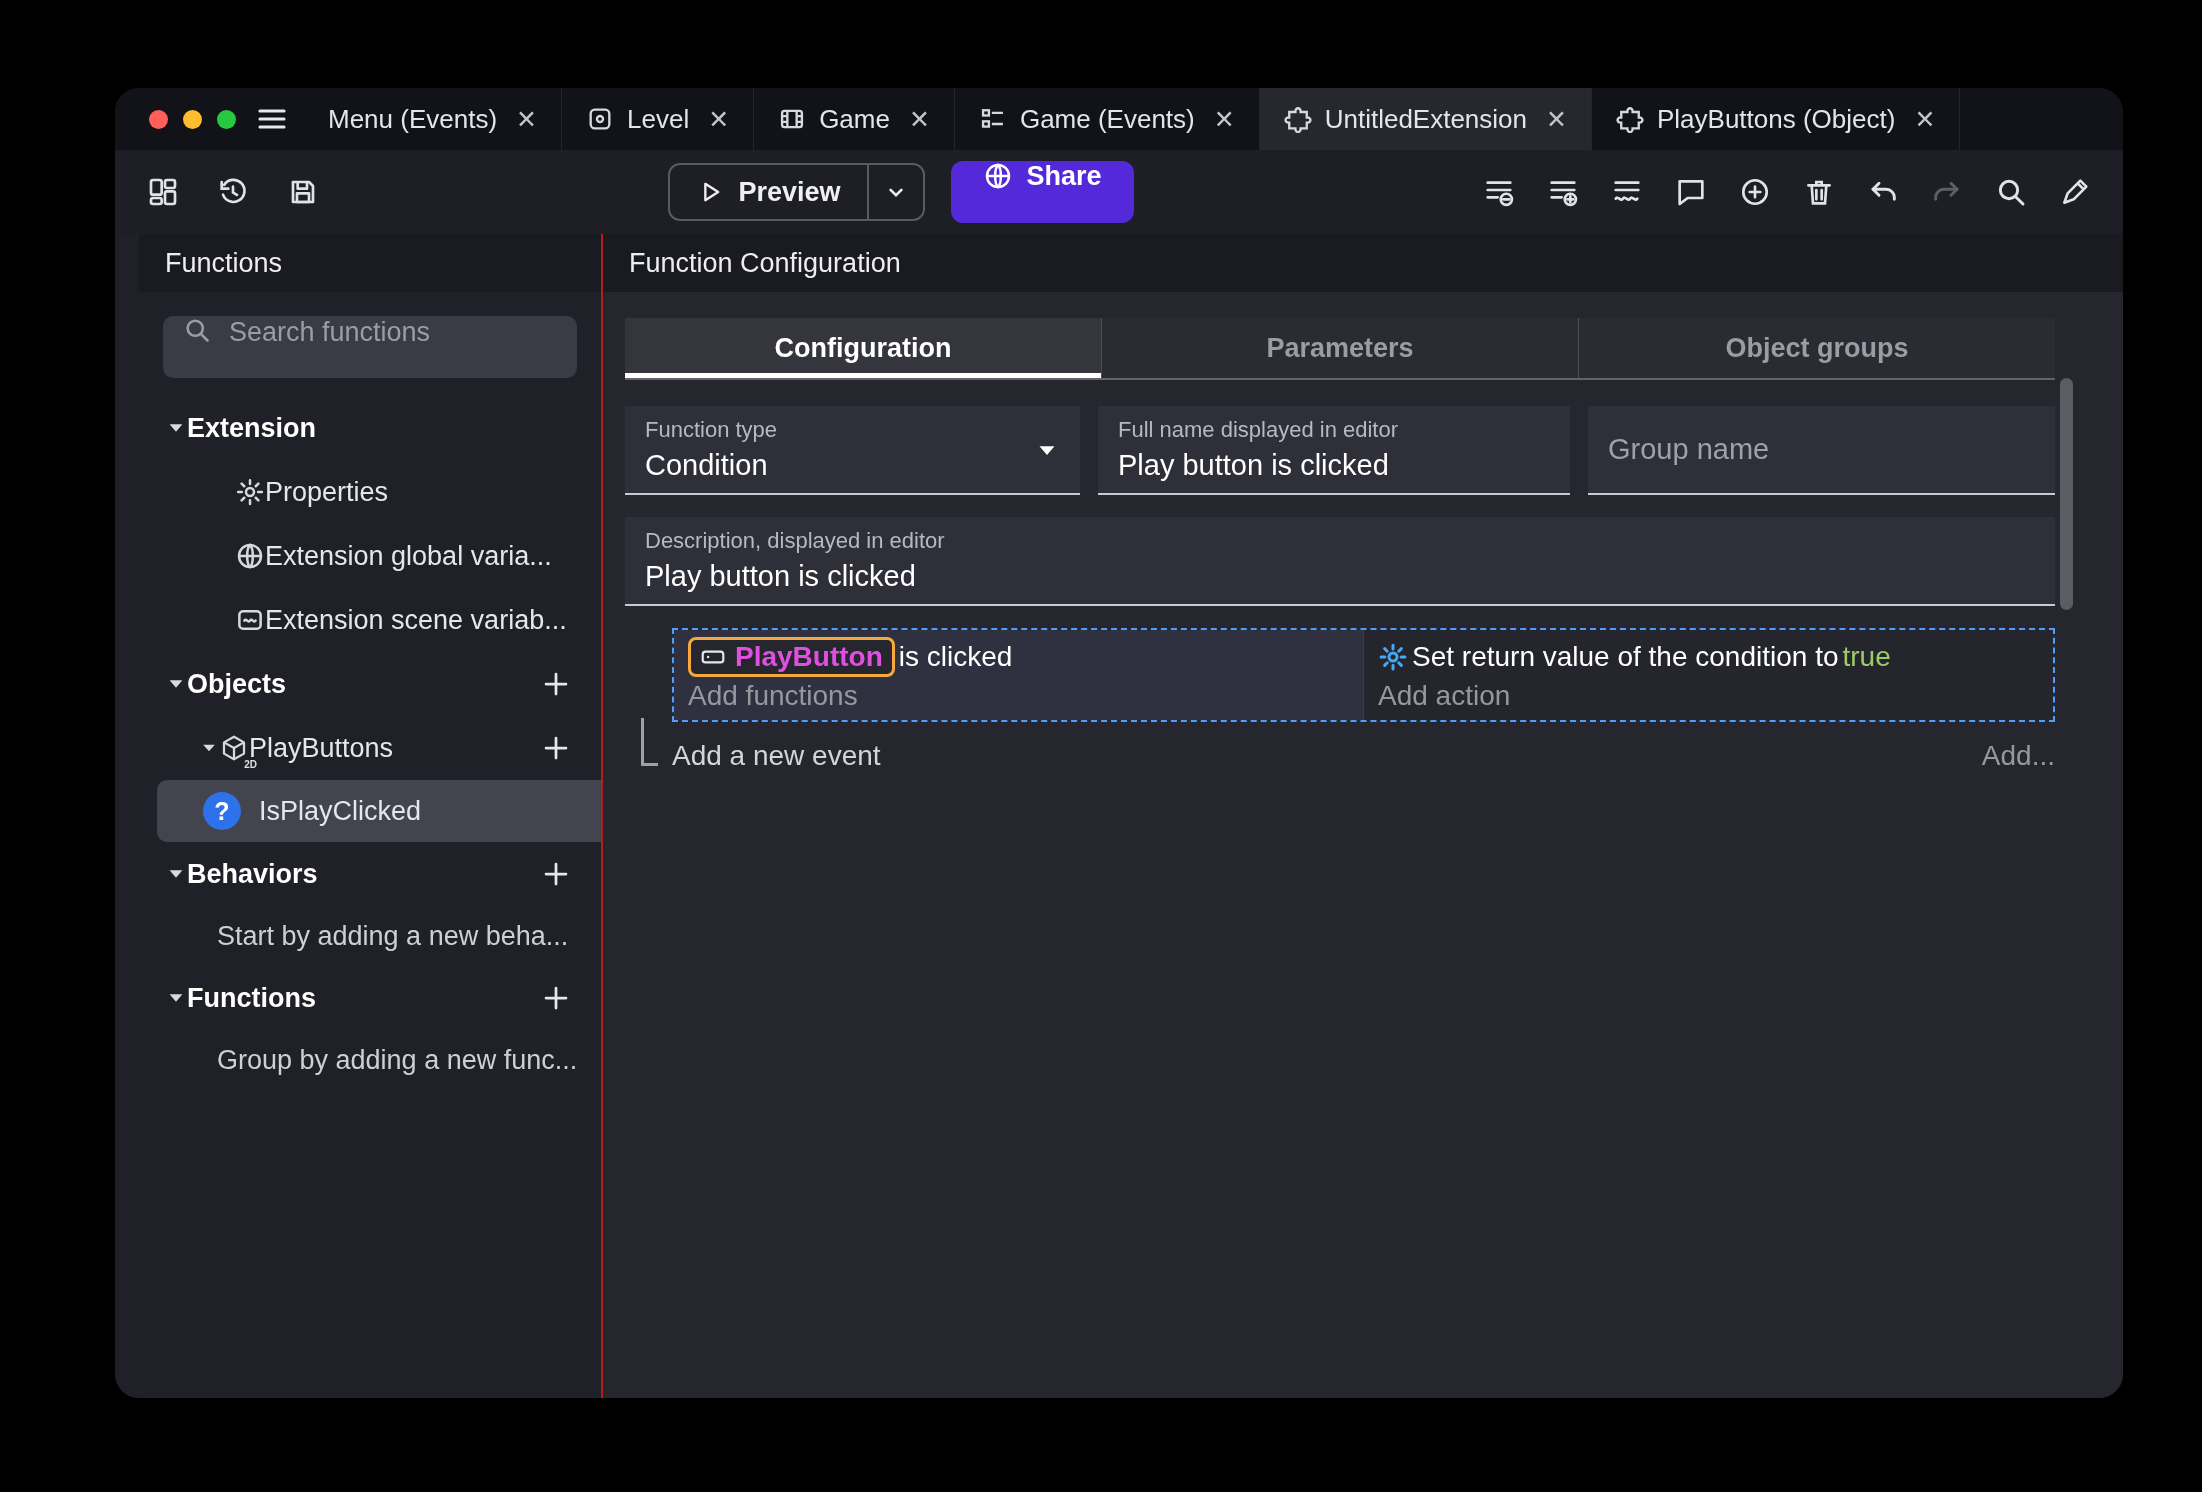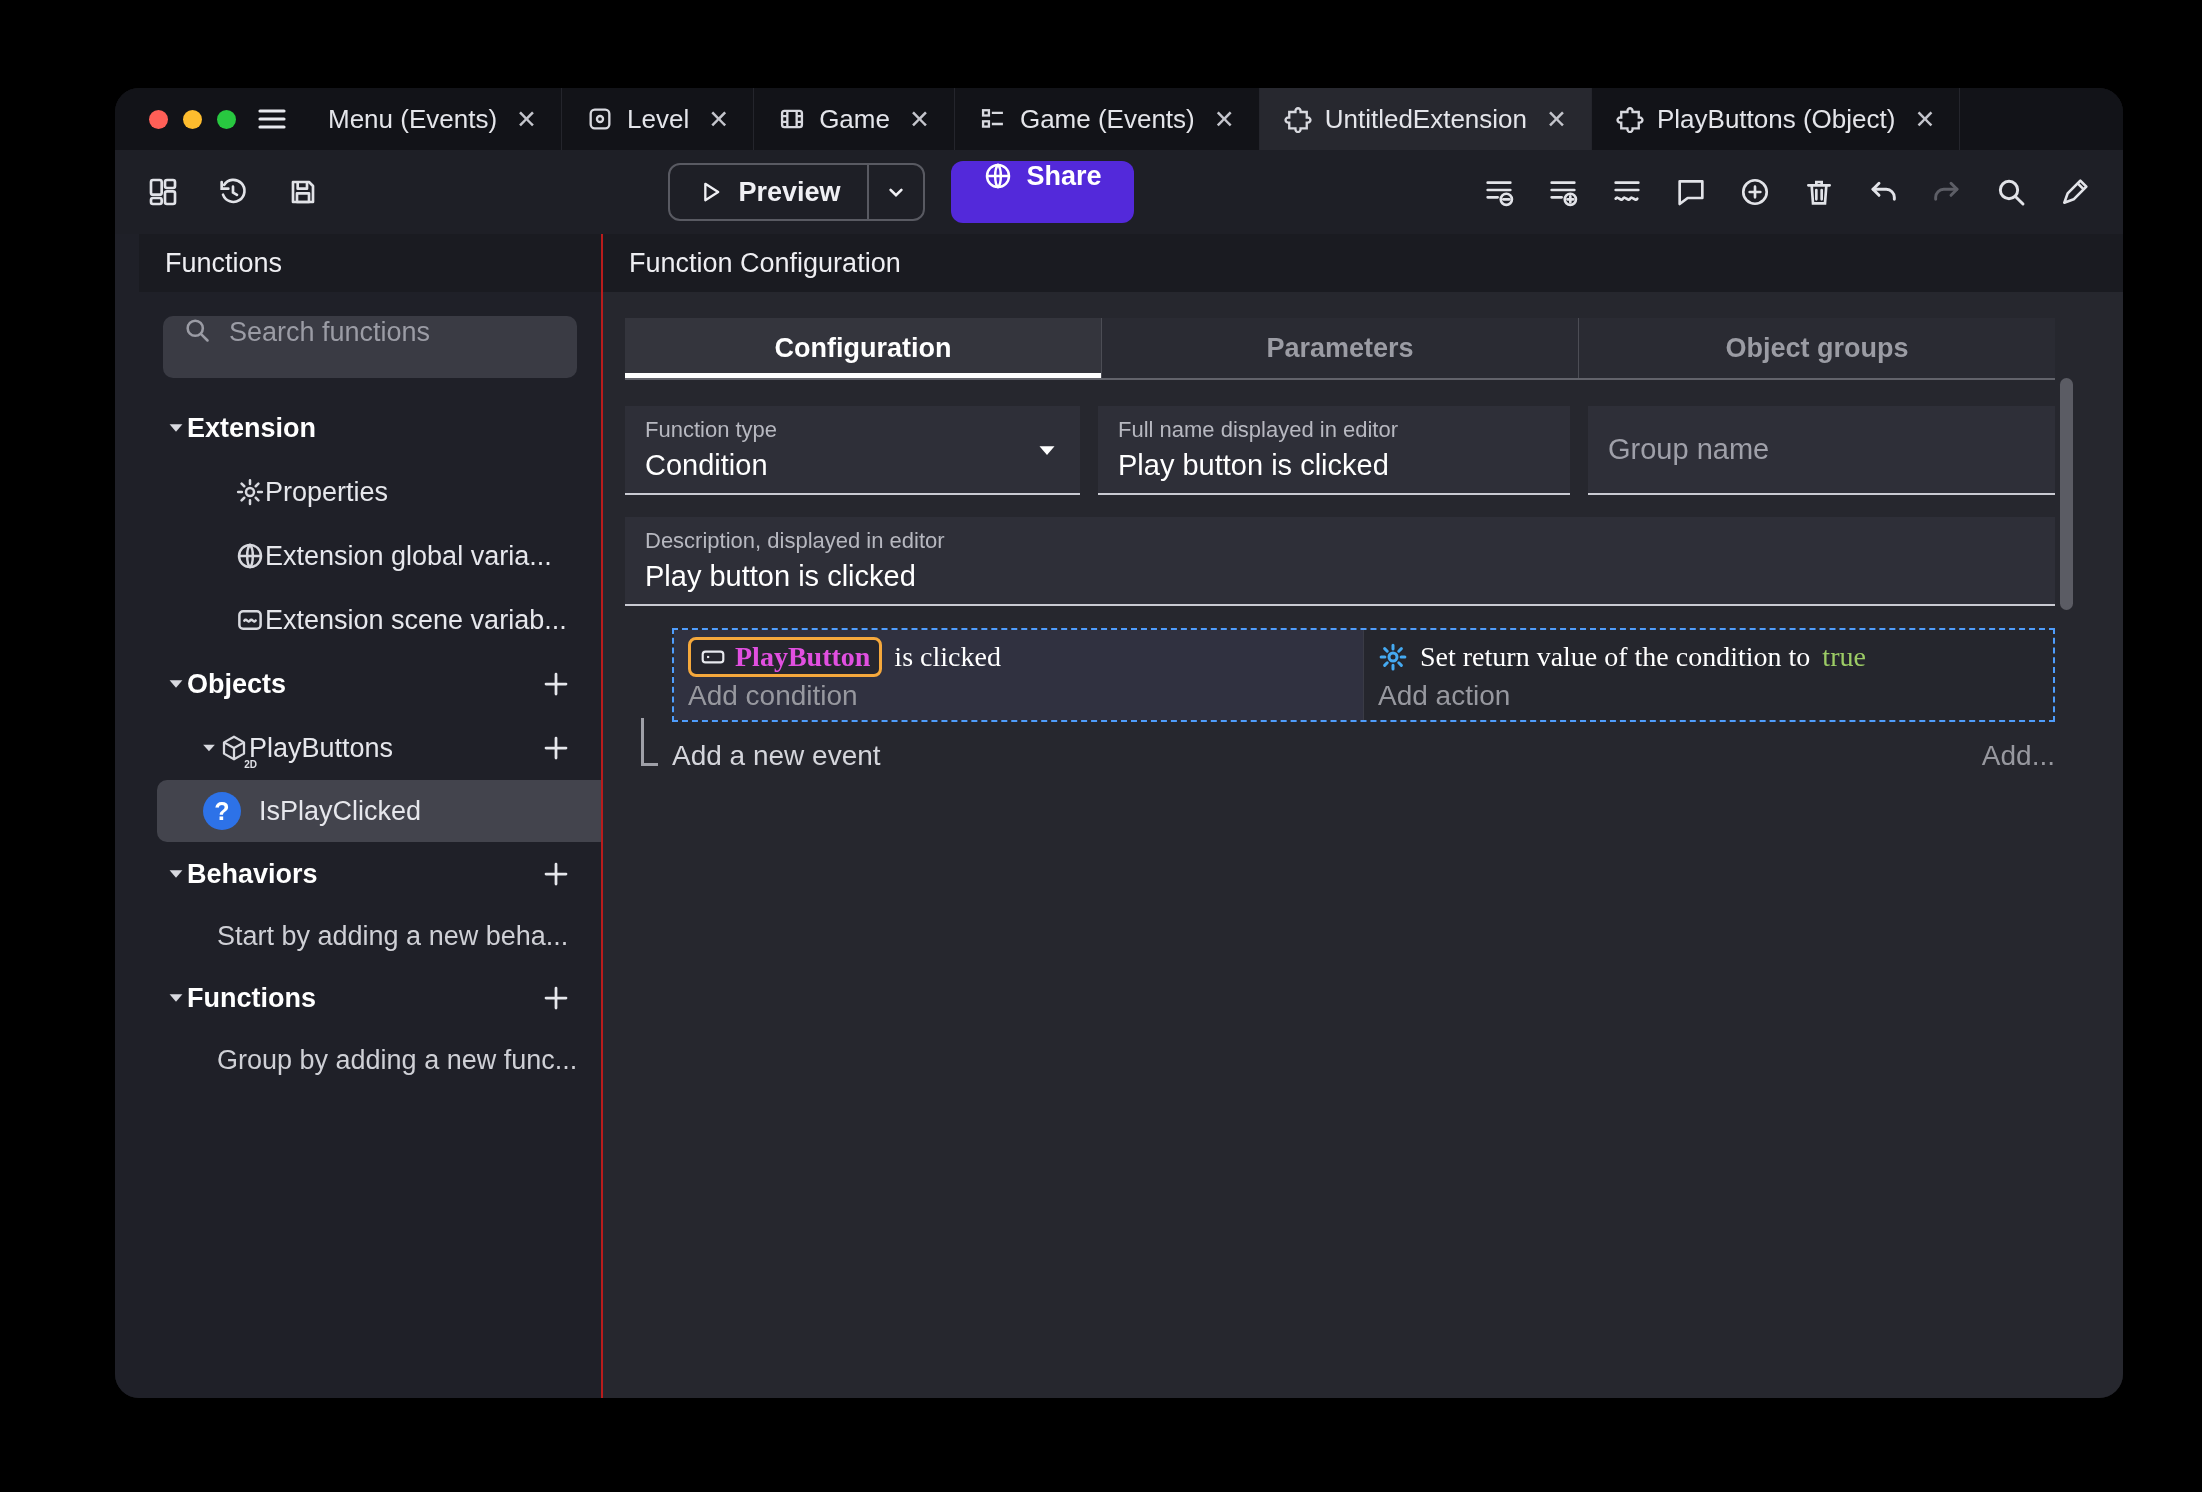--- a/index.html
+++ b/index.html
@@ -89,21 +89,21 @@
   .field input { width:100%; background:transparent; border:0; outline:none; color:#fff; font-size:29px;
                  font-family:inherit; padding:0; }
   .field input::placeholder { color:#9fa0a9; }
   .caret { position:absolute; right:18px; top:50%; transform:translateY(-50%); color:#fff; }
 
   
   .events-area { margin-top:8px; }
   .event-row { margin-left:47px; display:flex; border:2px dashed #4f9dfc; }
   .cond-col { flex:1; background:#303140; padding:6px 14px 8px; }
   .act-col  { flex:1; background:#25262d; padding:6px 14px 8px; border-left:1px solid #3a3b45; }
-  .eline { display:flex; align-items:center; gap:12px; font-size:28px; color:#fff; min-height:42px;font-family:Liberation Serif, serif; }
+  .eline { display:flex; align-items:center; gap:4px; font-size:28px; color:#fff; min-height:42px; }
   .chip { display:inline-flex; align-items:center; gap:9px; border:3px solid #f5a83c; border-radius:8px;
           padding:0 9px; height:40px; background:#26262e; }
   .chip .obj { color:#e14fe0; font-weight:700; font-size:28px; }
   .chip-ic { color:#e8e9ee; display:flex; }
   .addline { color:#97989f; font-size:28px; margin-top:2px; }
   .gear-blue { color:#45aaf2; display:flex; }
   .true-val { color:#9ccc65; }
   .event-footer-zone { position:relative; padding-top:18px; }
   .sub-marker { position:absolute; left:16px; top:-4px; width:17px; height:48px;
                 border-left:3px solid #9fa0a8; border-bottom:3px solid #9fa0a8; }
@@ -493,21 +493,21 @@
                   <span class="chip-ic">
                     <svg viewBox="0 0 24 24" width="26" height="26" fill="none" stroke="currentColor" stroke-width="2">
                         <rect x="2.5" y="7" width="19" height="10" rx="2.5"></rect>
                         <path d="M6.5 12h2"></path>
                       </svg>
                   </span>
                   <span class="obj">PlayButton</span>
                 </span>
                 <span>is clicked</span>
               </div>
-              <div class="addline">Add condition</div>
+              <div class="addline">Add functions</div>
             </div>
             <div class="act-col">
               <div class="eline">
                 <span class="gear-blue">
                   <svg viewBox="0 0 24 24" width="30" height="30" fill="none" stroke="currentColor" stroke-width="2.4" stroke-linecap="round">
                       <circle cx="12" cy="12" r="3.2"></circle>
                       <path d="M12 2.5v3M12 18.5v3M2.5 12h3M18.5 12h3M5.3 5.3l2.1 2.1M16.6 16.6l2.1 2.1M18.7 5.3l-2.1 2.1M7.4 16.6l-2.1 2.1"></path>
                     </svg>
                 </span>
                 <span>Set return value of the condition to</span>

